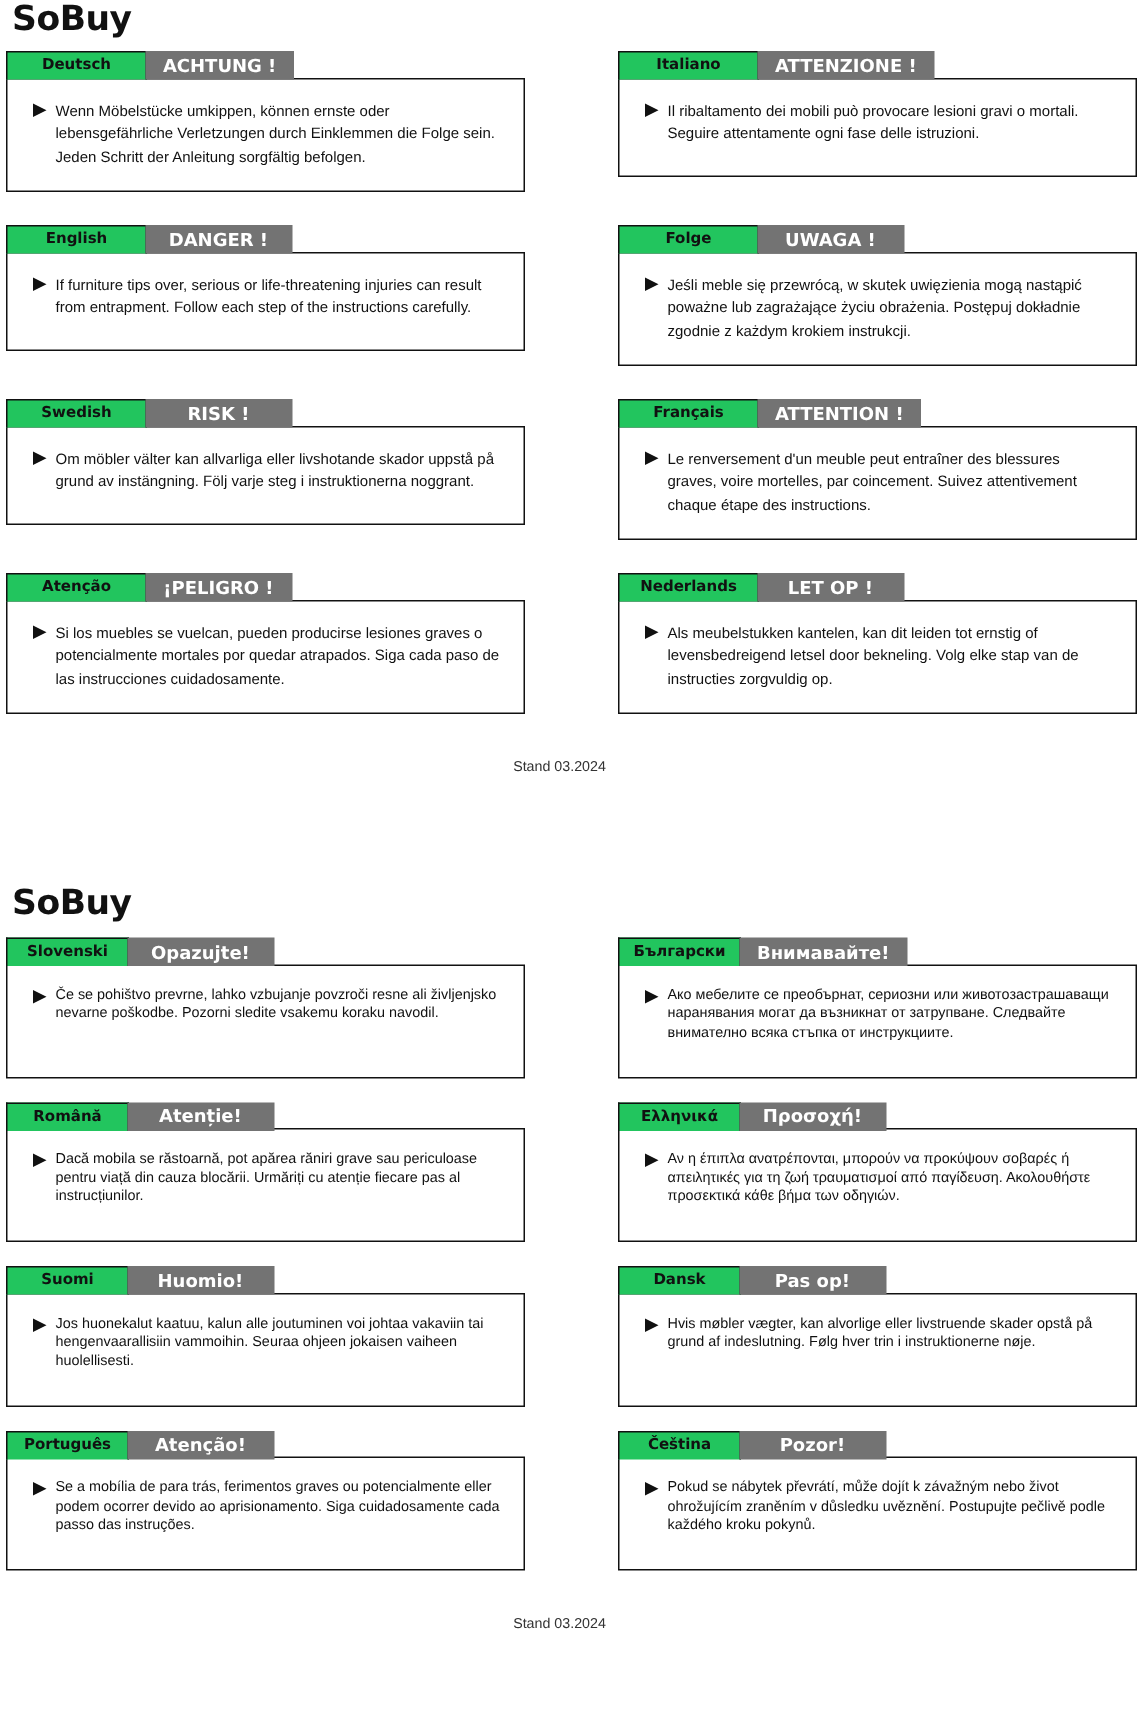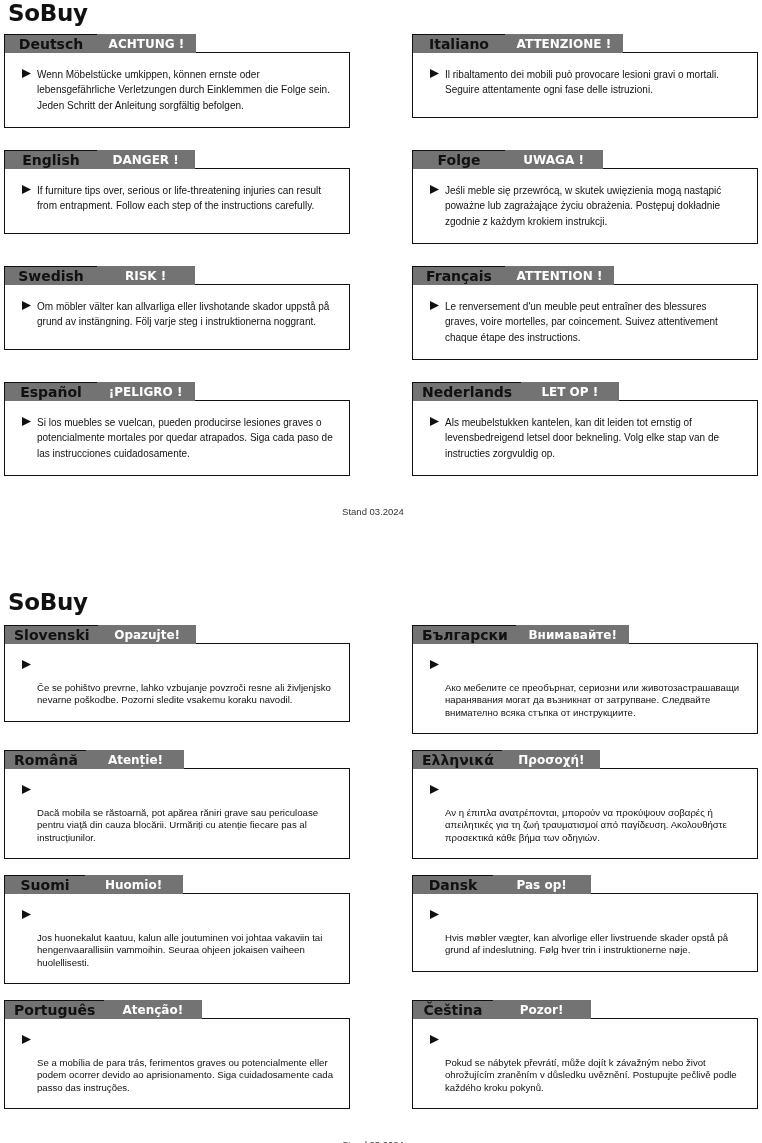--- a/index.html
+++ b/index.html
@@ -48,32 +48,32 @@
   .card-g2 { margin-bottom: 16px; }
 
   .header-row {
     display: flex;
     align-items: stretch;
     height: 19px;
     position: relative;
     z-index: 3;
   }
   .lang-tab {
-    background: #737373;
+    background: #22c55e;
     border: 1.4px solid #111111;
     border-bottom: none;
     display: flex;
     align-items: center;
     justify-content: center;
     padding: 0 9px;
     min-width: 94px;
     height: 19px;
     font-family: "DejaVu Sans", sans-serif;
     font-weight: bold;
-    font-size: 14px;
+    font-size: 10px;
     color: #111111;
     line-height: 1;
     white-space: nowrap;
   }
   .lang-tab.narrow { min-width: 82px; }
   .danger-tab {
     background: #737373;
     color: #ffffff;
     display: flex;
     align-items: center;
@@ -112,21 +112,20 @@
 
   .warn-text {
     font-size: 10px;
     line-height: 1.55;
     color: #111111;
     padding-right: 4px;
   }
   .warn-text.compact {
     font-size: 9.6px;
     line-height: 1.3;
-    margin-top: 24px;
   }
 
   .stand {
     text-align: center;
     font-size: 9.5px;
     color: #333333;
     padding-right: 16px;
     margin-top: 2px;
   }
   .stand-1 { margin-top: 8px; }
@@ -226,21 +225,21 @@
           <svg width="11" height="11" viewBox="0 0 11 11">
               <polygon points="1,1 10,5.5 1,10" fill="#111111"></polygon>
             </svg>
         </span>
         <div class="warn-text">Le renversement d'un meuble peut entraîner des blessures graves, voire mortelles, par coincement. Suivez attentivement chaque étape des instructions.</div>
       </div>
     </div>
 
     <div class="card">
       <div class="header-row">
-        <div class="lang-tab">Español</div>
+        <div class="lang-tab">Atenção</div>
         <div class="danger-tab">¡PELIGRO !</div>
       </div>
       <div class="body-box">
         <span class="arrow">
           <svg width="11" height="11" viewBox="0 0 11 11">
               <polygon points="1,1 10,5.5 1,10" fill="#111111"></polygon>
             </svg>
         </span>
         <div class="warn-text">Si los muebles se vuelcan, pueden producirse lesiones graves o potencialmente mortales por quedar atrapados. Siga cada paso de las instrucciones cuidadosamente.</div>
       </div>

